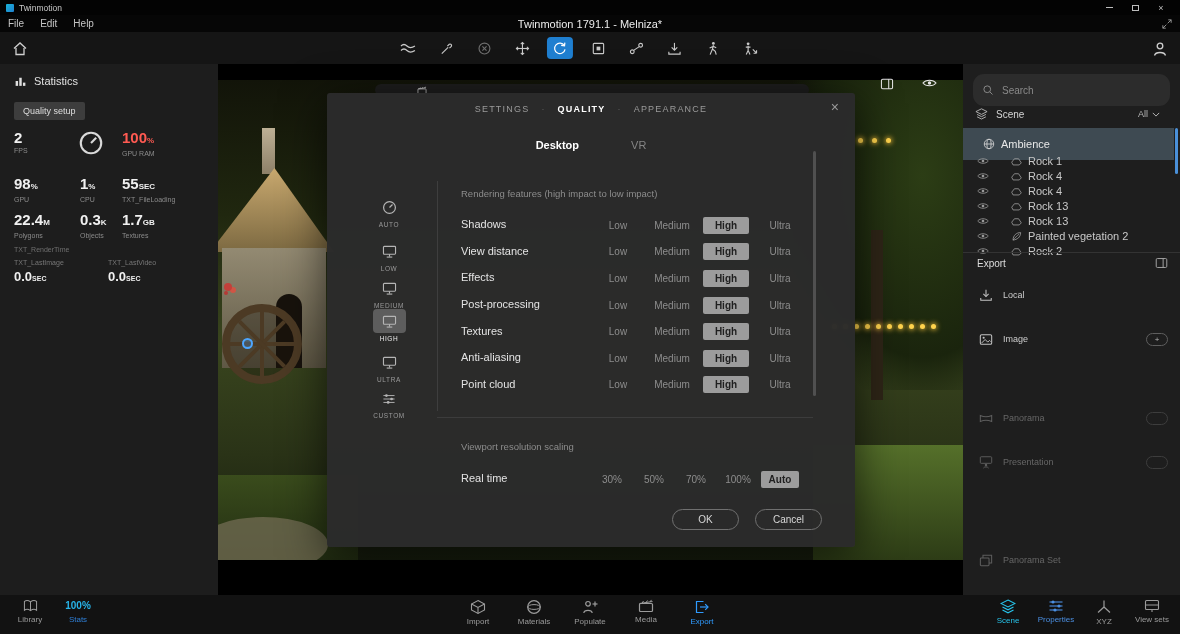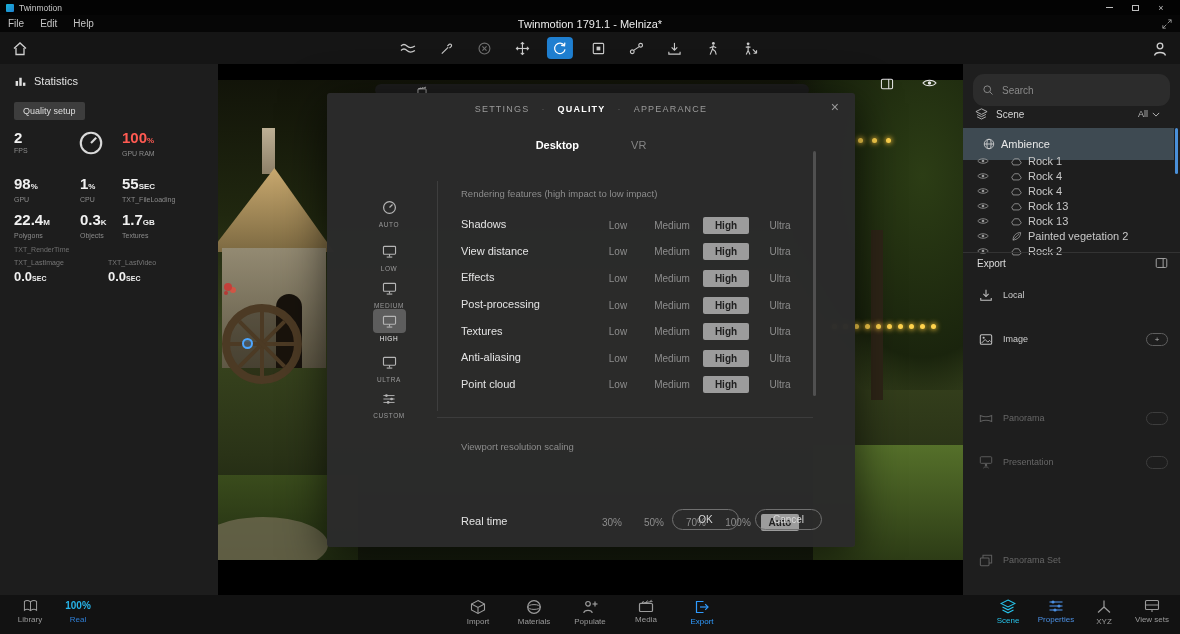--- a/index.html
+++ b/index.html
@@ -95,21 +95,21 @@
   .q-row{display:flex;align-items:center;height:26.6px;}
   .q-label{width:130px;font-size:11px;color:#e3e3e3;}
   .q-cell{width:54px;text-align:center;}
   .rt .q-cell{width:42px;text-decoration:underline;}
   .lvl{display:inline-block;width:46px;line-height:17px;font-size:10px;color:#8d8d8d;}
   .rt .lvl{width:38px;}
   .lvl.sel{background:#9c9c9c;color:#1f1f1f;border-radius:2px;font-weight:bold;}
   .dlg-scroll{position:absolute;left:486px;top:58px;width:3px;height:245px;background:#505050;border-radius:2px;}
   .hdiv{position:absolute;left:110px;top:324px;width:376px;height:1px;background:#3c3c3c;}
   .res-title{top:348px;}
-  .rt-row{position:absolute;left:134px;top:372px;width:350px;margin-top:43px;}
+  .rt-row{position:absolute;left:134px;top:372px;width:350px;}
   .dlg-btn{position:absolute;top:416px;width:67px;height:21px;border:1px solid #707070;border-radius:11px;
     background:transparent;color:#d8d8d8;font-size:10px;font-family:inherit;}
   .btn-ok{left:345px;} .btn-cancel{left:428px;}
 
   
   .rpanel{position:absolute;right:0;top:64px;width:217px;bottom:39px;background:#1e1e1e;}
   .search{position:absolute;left:10px;right:10px;top:10px;height:32px;background:#2c2c2c;border-radius:11px;
     display:flex;align-items:center;padding:0 9px;color:#8a8a8a;}
   .search input{background:transparent;border:none;outline:none;color:#cfcfcf;font-size:10px;margin-left:6px;width:150px;font-family:inherit;}
   .search input::placeholder{color:#8a8a8a;}
@@ -779,21 +779,21 @@
 <div class="bottombar">
   <div class="bb-left">
     <div class="bb-item">
       <svg class="ic" width="15" height="14">
           <use href="#s-book"></use>
         </svg>
       <span>Library</span>
     </div>
     <div class="bb-item">
       <span class="stats-pct">100%</span>
-      <span class="stats-lbl">Real</span>
+      <span class="stats-lbl">Stats</span>
     </div>
   </div>
   <div class="bb-center">
     <div class="bb-item">
       <svg class="ic" width="16" height="16">
           <use href="#s-cube"></use>
         </svg>
       <span>Import</span>
     </div>
     <div class="bb-item">

